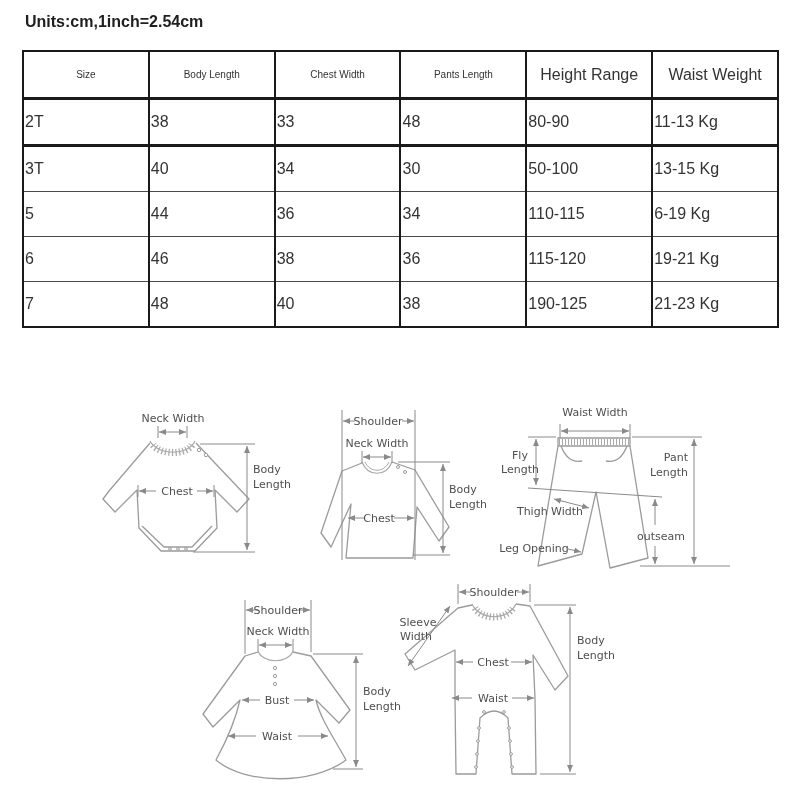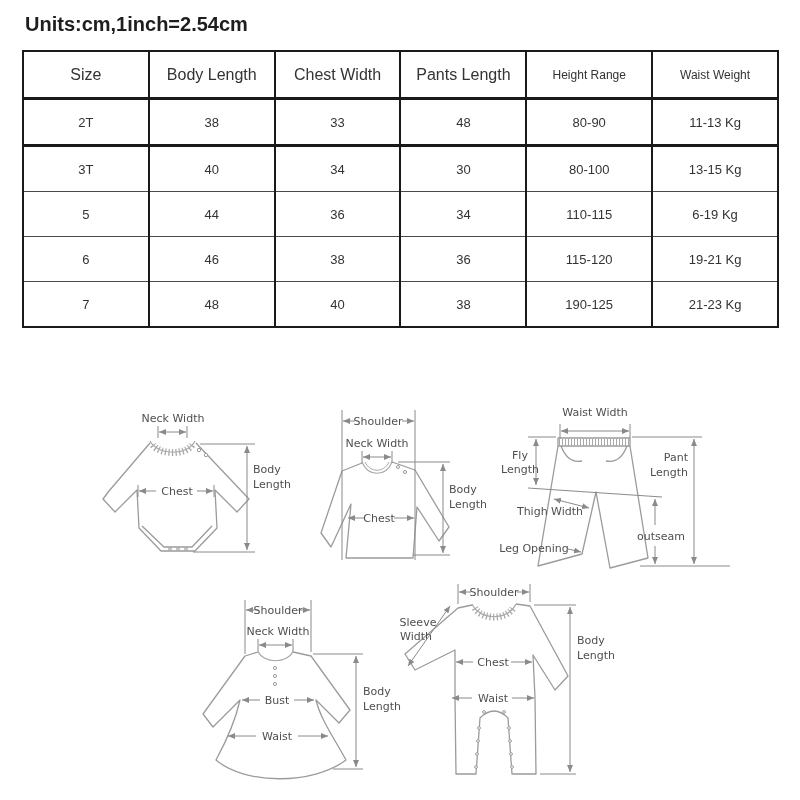--- a/index.html
+++ b/index.html
@@ -1,26 +1,26 @@
 <!DOCTYPE html>
 <html><head>
 <meta charset="utf-8">
 <style>
   html,body{margin:0;padding:0;background:#ffffff;}
   #stage{position:relative;width:800px;height:800px;background:#fff;overflow:hidden;
          font-family:"Liberation Sans",sans-serif;}
-  .title{position:absolute;left:25px;top:13px;font-size:20px;font-weight:bold;color:#1e1e1e;}
+  .title{position:absolute;left:25px;top:13px;font-size:16px;font-weight:bold;color:#1e1e1e;}
   table.size{position:absolute;left:22px;top:50px;width:757px;border-collapse:collapse;
              table-layout:fixed;border:2px solid #1a1a1a;}
   table.size th{border:2px solid #1a1a1a;border-bottom:3px solid #1a1a1a;height:43px;
-                font-size:16px;font-weight:normal;color:#333;text-align:center;}
-  table.size th.th-sm{font-size:12px;}
+                font-size:10px;font-weight:normal;color:#333;text-align:center;}
+  table.size th.th-sm{font-size:16px;}
   table.size td{border-left:2px solid #1a1a1a;border-right:2px solid #1a1a1a;
                 border-top:1px solid #4a4a4a;border-bottom:1px solid #4a4a4a;height:42px;
-                font-size:13px;color:#333;text-align:center;}
+                font-size:16px;color:#333;text-align:left;}
   table.size tr.thick td{border-bottom:3px solid #1a1a1a;}
   svg.diag{position:absolute;overflow:visible;}
   svg.diag text{font-family:"DejaVu Sans",sans-serif;font-size:11px;fill:#4f4f4f;}
   .ln{stroke:#9b9b9b;stroke-width:1.3;fill:none;stroke-linejoin:round;}
   .ms{stroke:#8a8a8a;stroke-width:1;fill:none;}
   .rib{stroke:#a8a8a8;fill:none;}
   .btn{stroke:#9b9b9b;stroke-width:1;fill:#ffffff;}
 </style>
 </head>
 <body>
@@ -47,21 +47,21 @@
         <td>33</td>
         <td>48</td>
         <td>80-90</td>
         <td>11-13 Kg</td>
       </tr>
       <tr>
         <td>3T</td>
         <td>40</td>
         <td>34</td>
         <td>30</td>
-        <td>80-100</td>
+        <td>50-100</td>
         <td>13-15 Kg</td>
       </tr>
       <tr>
         <td>5</td>
         <td>44</td>
         <td>36</td>
         <td>34</td>
         <td>110-115</td>
         <td>6-19 Kg</td>
       </tr>

